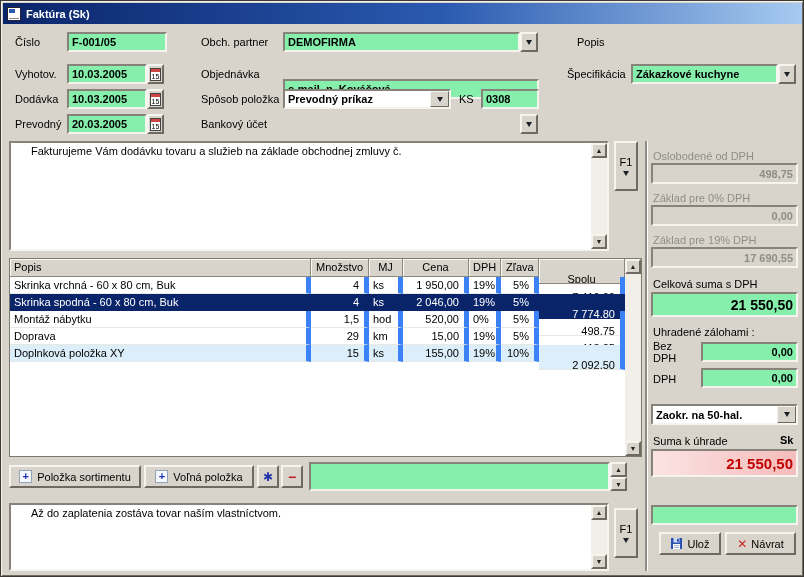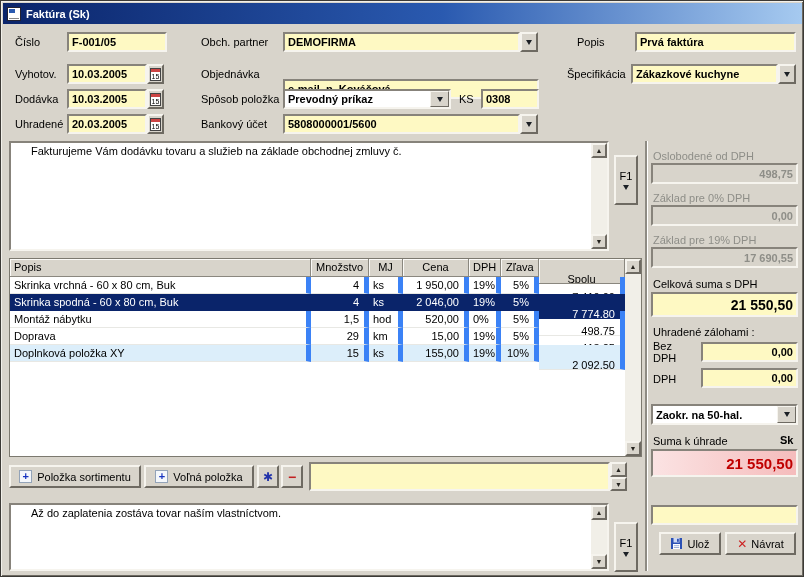--- a/index.html
+++ b/index.html
@@ -7,21 +7,21 @@
   .window{position:relative;width:804px;height:577px;background:#d8d4cb;box-sizing:border-box;
           border:1px solid #3c3a36;box-shadow:inset 1px 1px 0 #f2f0ea, inset -1px -1px 0 #6e6a62;overflow:hidden;}
   .abs{position:absolute;}
   .titlebar{left:2px;top:2px;width:799px;height:21px;background:linear-gradient(to right,#0a246a 0%,#2a5ab0 55%,#a6caf0 100%);
             display:flex;align-items:center;padding-left:4px;box-sizing:border-box;color:#fff;font-weight:bold;}
   .appicon{width:14px;height:14px;margin-right:5px;background:linear-gradient(#fff,#fff);border:1px solid #223;box-sizing:border-box;position:relative;}
   .appicon::before{content:"";position:absolute;left:1px;top:1px;width:6px;height:4px;background:#2a5ab0;}
   .appicon::after{content:"";position:absolute;left:1px;bottom:1px;width:10px;height:1px;background:#888;}
   .lbl{position:absolute;white-space:nowrap;}
   .lbl.gray{color:#8e8e88;}
-  .field{position:absolute;background:#fef9c3;border:2px solid;border-color:#87837b #f6f4ee #f6f4ee #87837b;box-sizing:border-box;}
+  .field{position:absolute;background:#86efac;border:2px solid;border-color:#87837b #f6f4ee #f6f4ee #87837b;box-sizing:border-box;}
   .field input{border:none;outline:none;background:transparent;font:inherit;font-weight:bold;width:100%;height:100%;padding:0 3px;box-sizing:border-box;}
   .field input.ralign{text-align:right;}
   .field.disabled{background:#d8d4cb;}
   .field.disabled input{color:#8e8e88;}
   .bigsum input{font-size:14px;}
   .redsum{background:linear-gradient(to right,#fbe3e3,#f5bcbc);}
   .redsum input{color:#c00000;font-size:15px;}
   .btn3d{position:absolute;background:#d8d4cb;border:2px solid;border-color:#f6f4ee #6e6a62 #6e6a62 #f6f4ee;box-sizing:border-box;
          display:flex;align-items:center;justify-content:center;cursor:default;}
   .tri{width:0;height:0;border-left:3px solid transparent;border-right:3px solid transparent;border-top:5px solid #1c2026;}
@@ -32,21 +32,21 @@
   .cal-ico{width:11px;height:13px;background:linear-gradient(#cc4444 0 3px,#fff 3px);border:1px solid #444;box-sizing:border-box;
            font-size:7px;line-height:16px;text-align:center;color:#000;}
   .note{position:absolute;background:#fff;border:2px solid;border-color:#87837b #f6f4ee #f6f4ee #87837b;box-sizing:border-box;}
   .note textarea{position:absolute;left:0;top:0;right:16px;bottom:0;width:calc(100% - 16px);height:100%;border:none;outline:none;
                  resize:none;font:inherit;padding:2px 4px;box-sizing:border-box;background:#fff;margin-left:16px;}
   .sb{position:absolute;right:0;top:0;bottom:0;width:16px;background:#f1efe8;}
   .sb-btn{height:15px;background:#d8d4cb;border:2px solid;border-color:#f6f4ee #6e6a62 #6e6a62 #f6f4ee;box-sizing:border-box;
           display:flex;align-items:center;justify-content:center;font-size:7px;color:#26241f;}
   .sb-btn.down{position:absolute;bottom:0;left:0;right:0;}
   .sb-btn.up{position:absolute;top:0;left:0;right:0;}
-  .f1btn{flex-direction:column;gap:3px;margin-top:14px;}
+  .f1btn{flex-direction:column;gap:3px;}
   .divider{position:absolute;width:2px;background:#8e8b83;border-right:1px solid #fff;}
   
   .grid{position:absolute;left:8px;top:257px;width:633px;height:199px;background:#fff;border:1px solid #7c796f;box-sizing:border-box;overflow:hidden;}
   .g-row,.g-head{display:flex;height:17px;line-height:16px;}
   .g-head{height:18px;line-height:17px;}
   .cell{box-sizing:border-box;overflow:hidden;white-space:nowrap;}
   .g-head .cell{background:#d8d4cb;border-right:1px solid #8a877f;border-bottom:1px solid #8a877f;box-shadow:inset 1px 1px 0 #fbfaf7;text-align:center;}
   .g-row .cell{border-right:5px solid #3b82f6;border-bottom:1px solid #e8e8e4;}
   .c0{width:301px;text-align:left;padding:0 4px;}
   .c1{width:58px;text-align:right;padding:0 5px;}
@@ -80,23 +80,20 @@
     <input value="F-001/05" style="">
   </div>
   <span class="lbl" style="left:200px;top:35px">Obch. partner</span>
   <div class="field" style="left:282px;top:31px;width:237px;height:20px">
     <input value="DEMOFIRMA" style="">
   </div>
   <div class="btn3d" style="left:519px;top:31px;width:18px;height:20px">
     <span class="tri"></span>
   </div>
   <span class="lbl" style="left:576px;top:35px">Popis</span>
-  <div class="field" style="left:634px;top:31px;width:161px;height:20px">
-    <input value="Prvá faktúra" style="">
-  </div>
 
   <span class="lbl" style="left:14px;top:67px">Vyhotov.</span>
   <div class="field" style="left:66px;top:63px;width:80px;height:20px">
     <input value="10.03.2005" style="">
   </div>
   <div class="btn3d" style="left:146px;top:63px;width:17px;height:20px">
     <span class="cal-ico">15</span>
   </div>
   <span class="lbl" style="left:200px;top:67px">Objednávka</span>
   <div class="field" style="left:282px;top:78px;width:256px;height:20px">
@@ -122,31 +119,28 @@
     <span class="ctext">Prevodný príkaz</span>
     <span class="cbtn">
         <span class="tri"></span>
       </span>
   </div>
   <span class="lbl" style="left:458px;top:92px">KS</span>
   <div class="field" style="left:480px;top:88px;width:58px;height:20px">
     <input value="0308" style="">
   </div>
 
-  <span class="lbl" style="left:14px;top:117px">Uhradené</span>
+  <span class="lbl" style="left:14px;top:117px">Prevodný</span>
   <div class="field" style="left:66px;top:113px;width:80px;height:20px">
     <input value="20.03.2005" style="">
   </div>
   <div class="btn3d" style="left:146px;top:113px;width:17px;height:20px">
     <span class="cal-ico">15</span>
   </div>
   <span class="lbl" style="left:200px;top:117px">Bankový účet</span>
-  <div class="field" style="left:282px;top:113px;width:237px;height:20px">
-    <input value="5808000001/5600" style="">
-  </div>
   <div class="btn3d" style="left:519px;top:113px;width:18px;height:20px">
     <span class="tri"></span>
   </div>
 
   <div class="note" style="left:8px;top:140px;width:600px;height:110px">
     <textarea style="">Fakturujeme Vám dodávku tovaru a služieb na základe obchodnej zmluvy č.</textarea>
     <div class="sb">
       <div class="sb-btn up">▲</div>
       <div class="sb-btn down">▼</div>
     </div>

